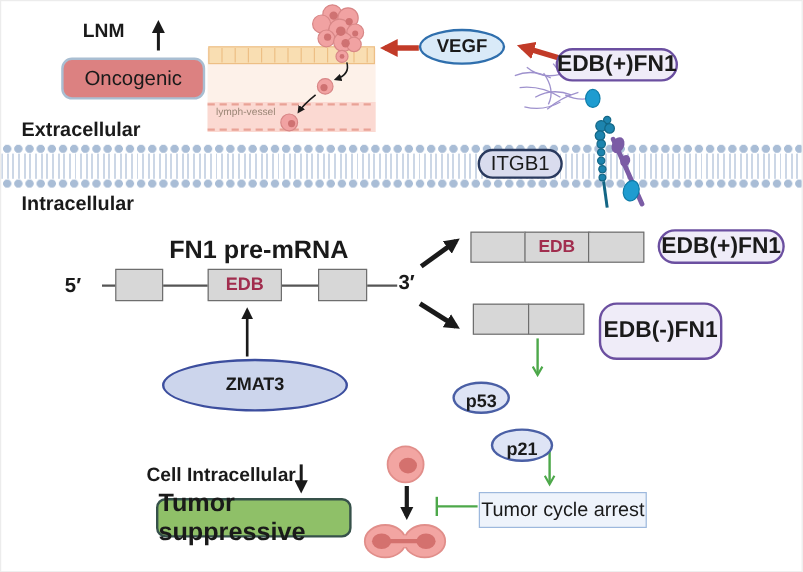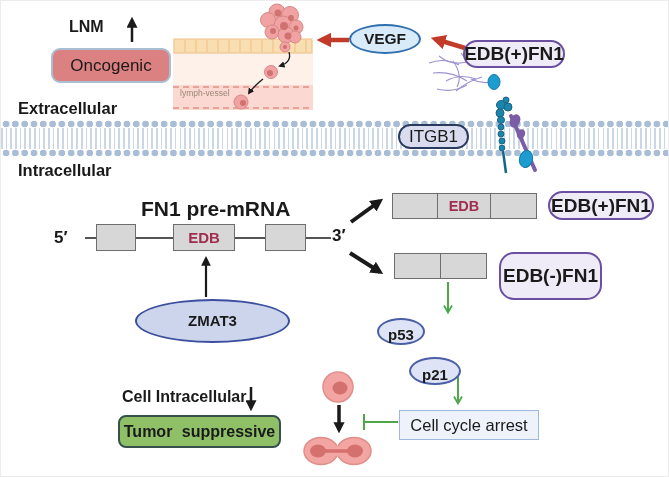--- a/index.html
+++ b/index.html
@@ -20,21 +20,21 @@
   .boxc { position:absolute; z-index:2; display:flex; align-items:center; justify-content:center; }
   .oncogenic { background:var(--oncogenic-fill,#dc8181); border:2.5px solid var(--oncogenic-border,#a9bed2); border-radius:9px; font-size:17px; }
   .vegf { background:var(--vegf-fill,#d9eaf8); border:2.5px solid var(--vegf-border,#2f6fad); border-radius:50%; font-size:15.5px; font-weight:700; }
   .pill { background:var(--purple-fill,#efecf8); border:2px solid var(--purple-border,#6b4fa0); border-radius:15px; font-size:19px; font-weight:600; }
   .itgb1 { background:var(--itgb1-fill,#d9dcee); border:2px solid var(--itgb1-border,#2a3a5e); border-radius:12.5px; font-size:17px; font-weight:400; }
   .exon { background:var(--exon-fill,#d7d7d7); border:1.5px solid var(--exon-border,#6e6e6e); }
   .edb-txt { color:var(--edb-text,#a12d4e); font-weight:700; font-size:15px; }
   .zmat { background:var(--zmat3-fill,#ccd5ec); border:2.5px solid var(--zmat3-border,#3c4e9e); border-radius:50%; flex-direction:column; font-size:15px; font-weight:700; line-height:1.15; text-align:center; }
   .poval { background:var(--p-oval-fill,#dee4f5); border:2.5px solid var(--p-oval-border,#4a5fa5); border-radius:50%; font-size:15px; font-weight:700;align-items:flex-end; }
   .arrest { background:var(--arrest-fill,#eef3fb); border:1.5px solid var(--arrest-border,#9db8dd); font-size:16.5px; font-weight:500; }
-  .tumor { background:var(--tumor-fill,#8fc068); border:2.5px solid var(--tumor-border,#36514a); border-radius:8px; font-size:16px; font-weight:700; word-spacing:5px; }
+  .tumor { background:var(--tumor-fill,#8fc068); border:2.5px solid var(--tumor-border,#36514a); border-radius:8px; font-size:21px; font-weight:700; word-spacing:5px;margin-left:12px; }
   .seg-row { position:absolute; z-index:2; display:flex; }
   .seg { background:var(--exon-fill,#d7d7d7); border:1.5px solid var(--exon-border,#6e6e6e); display:flex; align-items:center; justify-content:center; }
   .seg + .seg { margin-left:-1.5px; }
 
   .ln-black { stroke:#1a1a1a; } .ln-red { stroke:var(--red,#c23b28); } .ln-green { stroke:var(--green,#4da84a); }
   .mk-black { fill:#1a1a1a; } .mk-red { fill:var(--red,#c23b28); }
   .mk-green-stroke { stroke:var(--green,#4da84a); fill:none; }
   .lv-text { font-size:8.5px; fill:#9b8676; font-family:"Liberation Sans", sans-serif; }
 </style>
 </head>
@@ -222,21 +222,21 @@
     </div>
 
   <div class="boxc poval" style="left:376px; top:317px; width:48px; height:27px; z-index:2;">
       <span>p53</span>
     </div>
   <div class="boxc poval" style="left:408px; top:343px; width:52px; height:28px; z-index:3;margin-top:13px;">
       <span>p21</span>
     </div>
 
   <div class="boxc arrest" style="left:398px; top:409px; width:140px; height:30px;">
-      <span>Cell cycle arrest</span>
+      <span>Tumor cycle arrest</span>
     </div>
 
   <div class="lbl b600" style="left:121px; top:387px; font-size:16px;">Cell Intracellular</div>
   <div class="boxc tumor" style="left:117px; top:414px; width:163px; height:33px;">
       <span>Tumor suppressive</span>
     </div>
 
 </div>
 
 </body></html>

